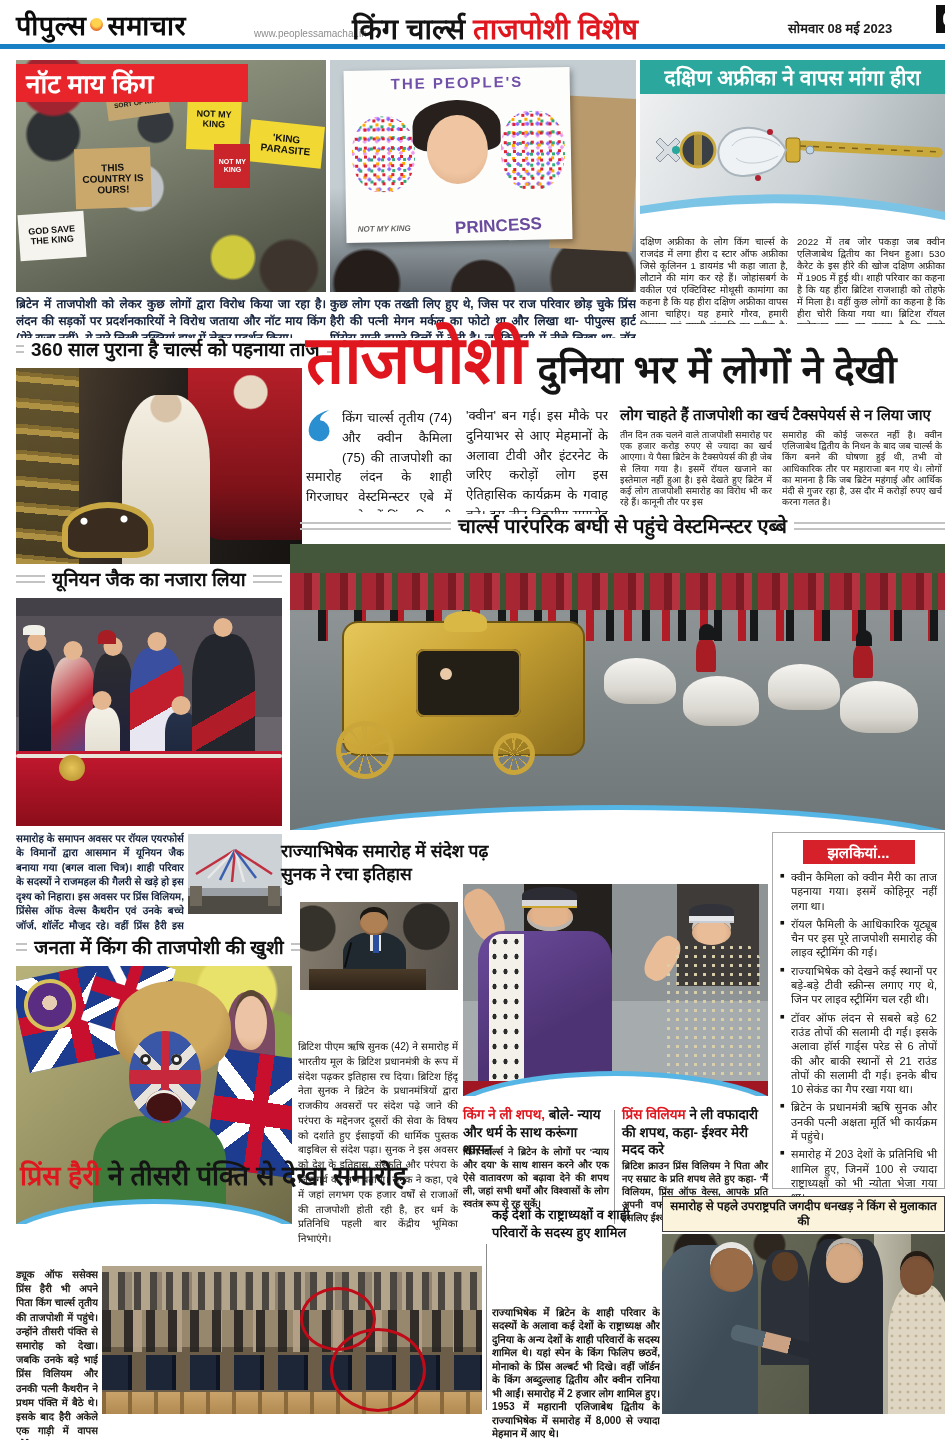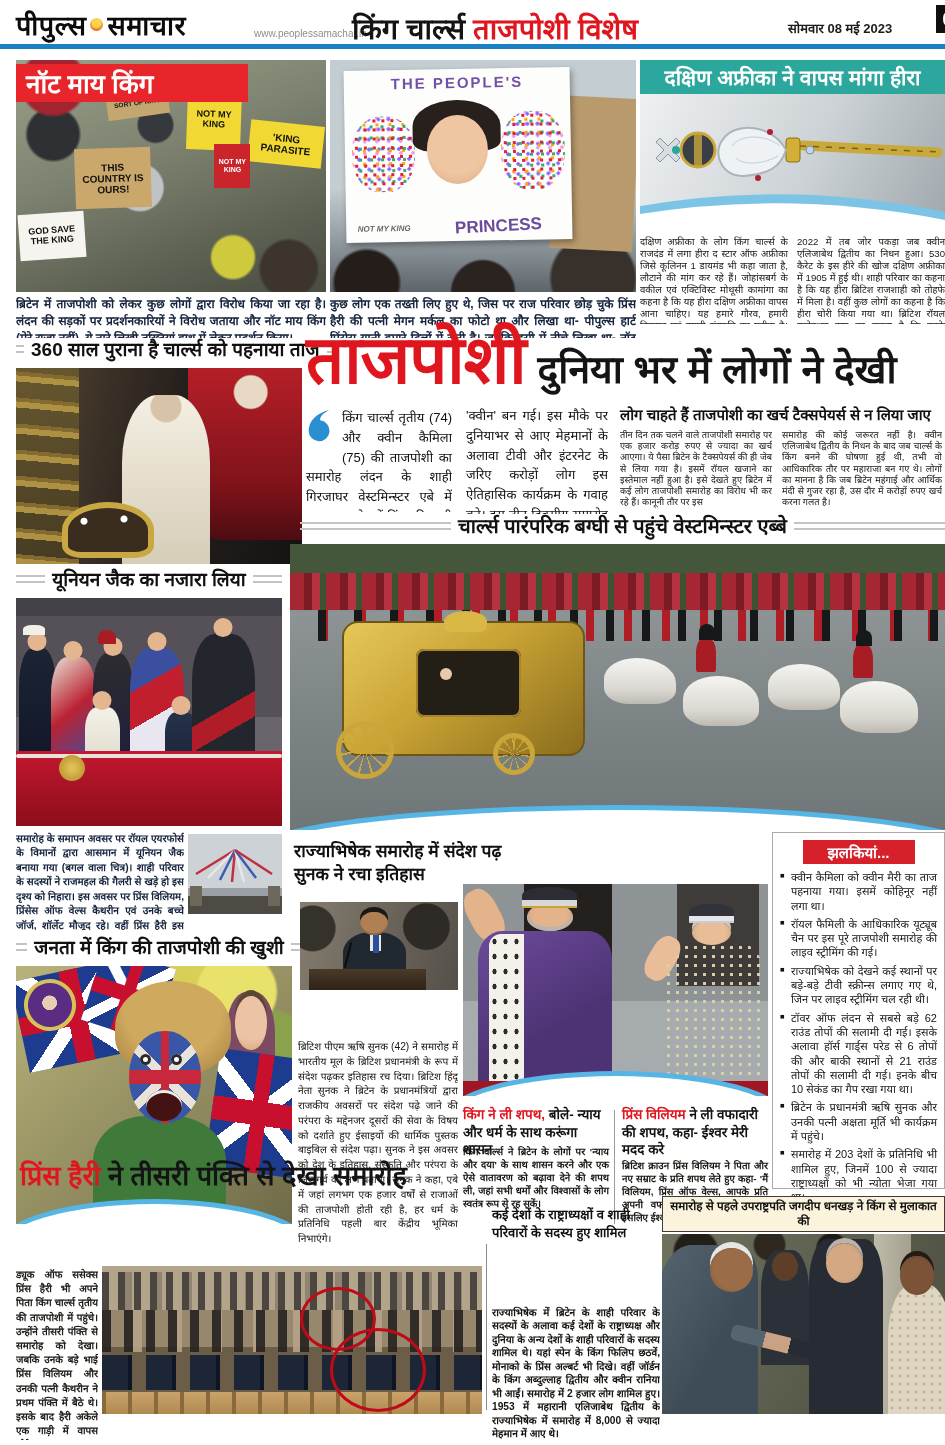--- a/index.html
+++ b/index.html
@@ -385,21 +385,21 @@
     <div class="ujflag fp-cape"></div>
     <div class="fp-hair"></div>
     <div class="fp-sweater"></div>
     <div class="fp-face"></div>
     <div class="fp-eye" style="left:45%;top:34%;"></div>
     <div class="fp-eye" style="left:56%;top:34%;"></div>
     <div class="fp-mouth"></div>
     <div class="swoosh"></div>
   </div>
 
-  <div class="abs" style="left:294px;top:840px;width:228px;font-size:17.5px;font-weight:800;line-height:1.32;color:#101010;">राज्याभिषेक समारोह में संदेश पढ़ सुनक ने रचा इतिहास</div>
+  <div class="abs" style="left:281px;top:840px;width:228px;font-size:17.5px;font-weight:800;line-height:1.32;color:#101010;">राज्याभिषेक समारोह में संदेश पढ़ सुनक ने रचा इतिहास</div>
   <div class="ph ph-sunak" style="left:300px;top:902px;width:158px;height:88px;">
     <div class="sk-suit"></div>
     <div class="sk-shirt"></div>
     <div class="sk-tie"></div>
     <div class="sk-head"></div>
     <div class="sk-mic"></div>
     <div class="sk-lect"></div>
   </div>
   <div class="abs body" style="left:298px;top:996px;width:160px;height:228px;font-size:10.2px;line-height:1.45;">ब्रिटिश पीएम ऋषि सुनक (42) ने समारोह में भारतीय मूल के ब्रिटिश प्रधानमंत्री के रूप में संदेश पढ़कर इतिहास रच दिया। ब्रिटिश हिंदू नेता सुनक ने ब्रिटेन के प्रधानमंत्रियों द्वारा राजकीय अवसरों पर संदेश पढ़े जाने की परंपरा के मद्देनजर दूसरों की सेवा के विषय को दर्शाते हुए ईसाइयों की धार्मिक पुस्तक बाइबिल से संदेश पढ़ा। सुनक ने इस अवसर को देश के इतिहास, संस्कृति और परंपरा के लिए गर्व का क्षण बताया। सुनक ने कहा, एबे में जहां लगभग एक हजार वर्षों से राजाओं की ताजपोशी होती रही है, हर धर्म के प्रतिनिधि पहली बार केंद्रीय भूमिका निभाएंगे।</div>
 

